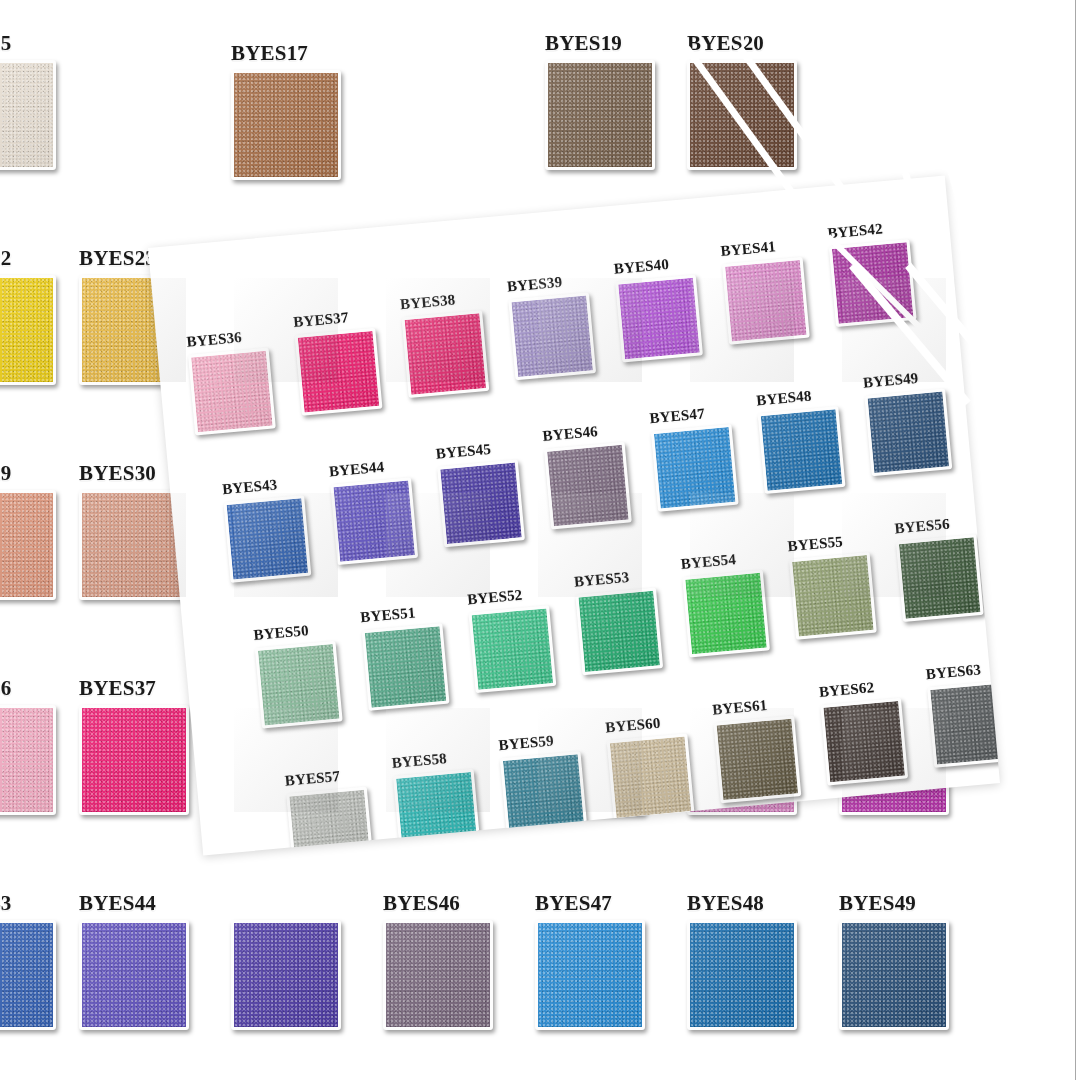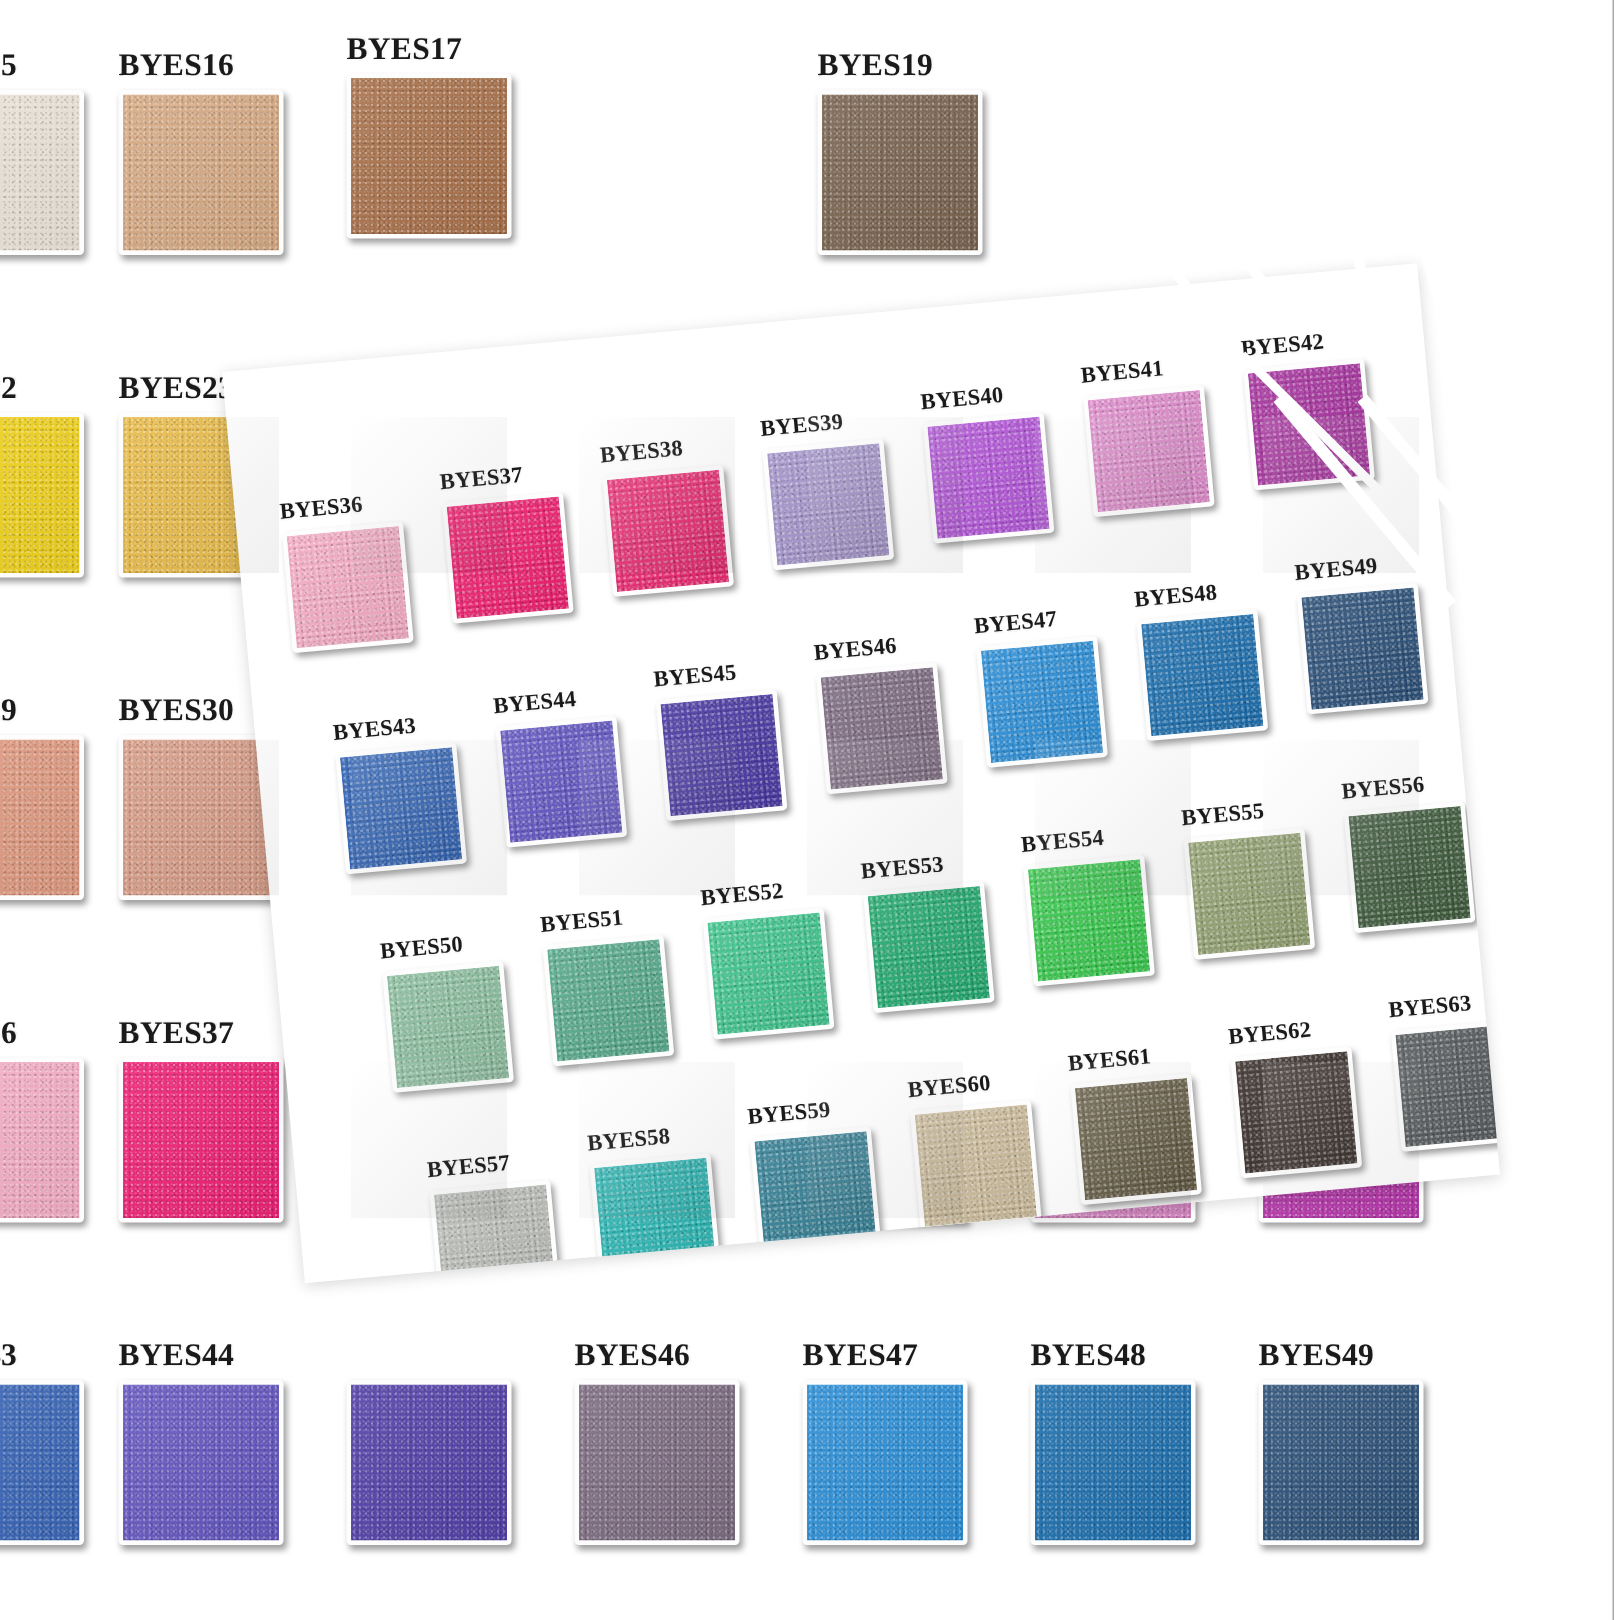--- a/index.html
+++ b/index.html
@@ -91,31 +91,31 @@
 <body>
 
 <div id="stage">
 
   <div class="base-page">
 
     <div class="cell" style="left:-54px;top:60px;">
       <span class="lbl" style="left:44px;">15</span>
       <div class="chip" style="background-color:#ece3d7;"></div>
     </div>
-    <div class="cell" style="left:79px;top:60px;">
-      <span class="lbl">BYES16</span>
-      <div class="chip" style="background-color:#d6a983;"></div>
-    </div>
-    <div class="cell" style="left:231px;top:49px;">
+    <div class="cell" style="left:231px;top:70px;">
       <span class="lbl">BYES17</span>
       <div class="chip" style="background-color:#a9714b;"></div>
     </div>
     <div class="cell" style="left:545px;top:60px;">
       <span class="lbl">BYES19</span>
       <div class="chip" style="background-color:#7a6450;"></div>
+    </div>
+    <div class="cell" style="left:687px;top:60px;">
+      <span class="lbl">BYES20</span>
+      <div class="chip" style="background-color:#6b4a38;"></div>
     </div>
 
     <div class="cell" style="left:-54px;top:275px;">
       <span class="lbl" style="left:44px;">22</span>
       <div class="chip" style="background-color:#f0d21e;"></div>
     </div>
     <div class="cell" style="left:79px;top:275px;">
       <span class="lbl">BYES23</span>
       <div class="chip" style="background-color:#e8bb4a;"></div>
     </div>

